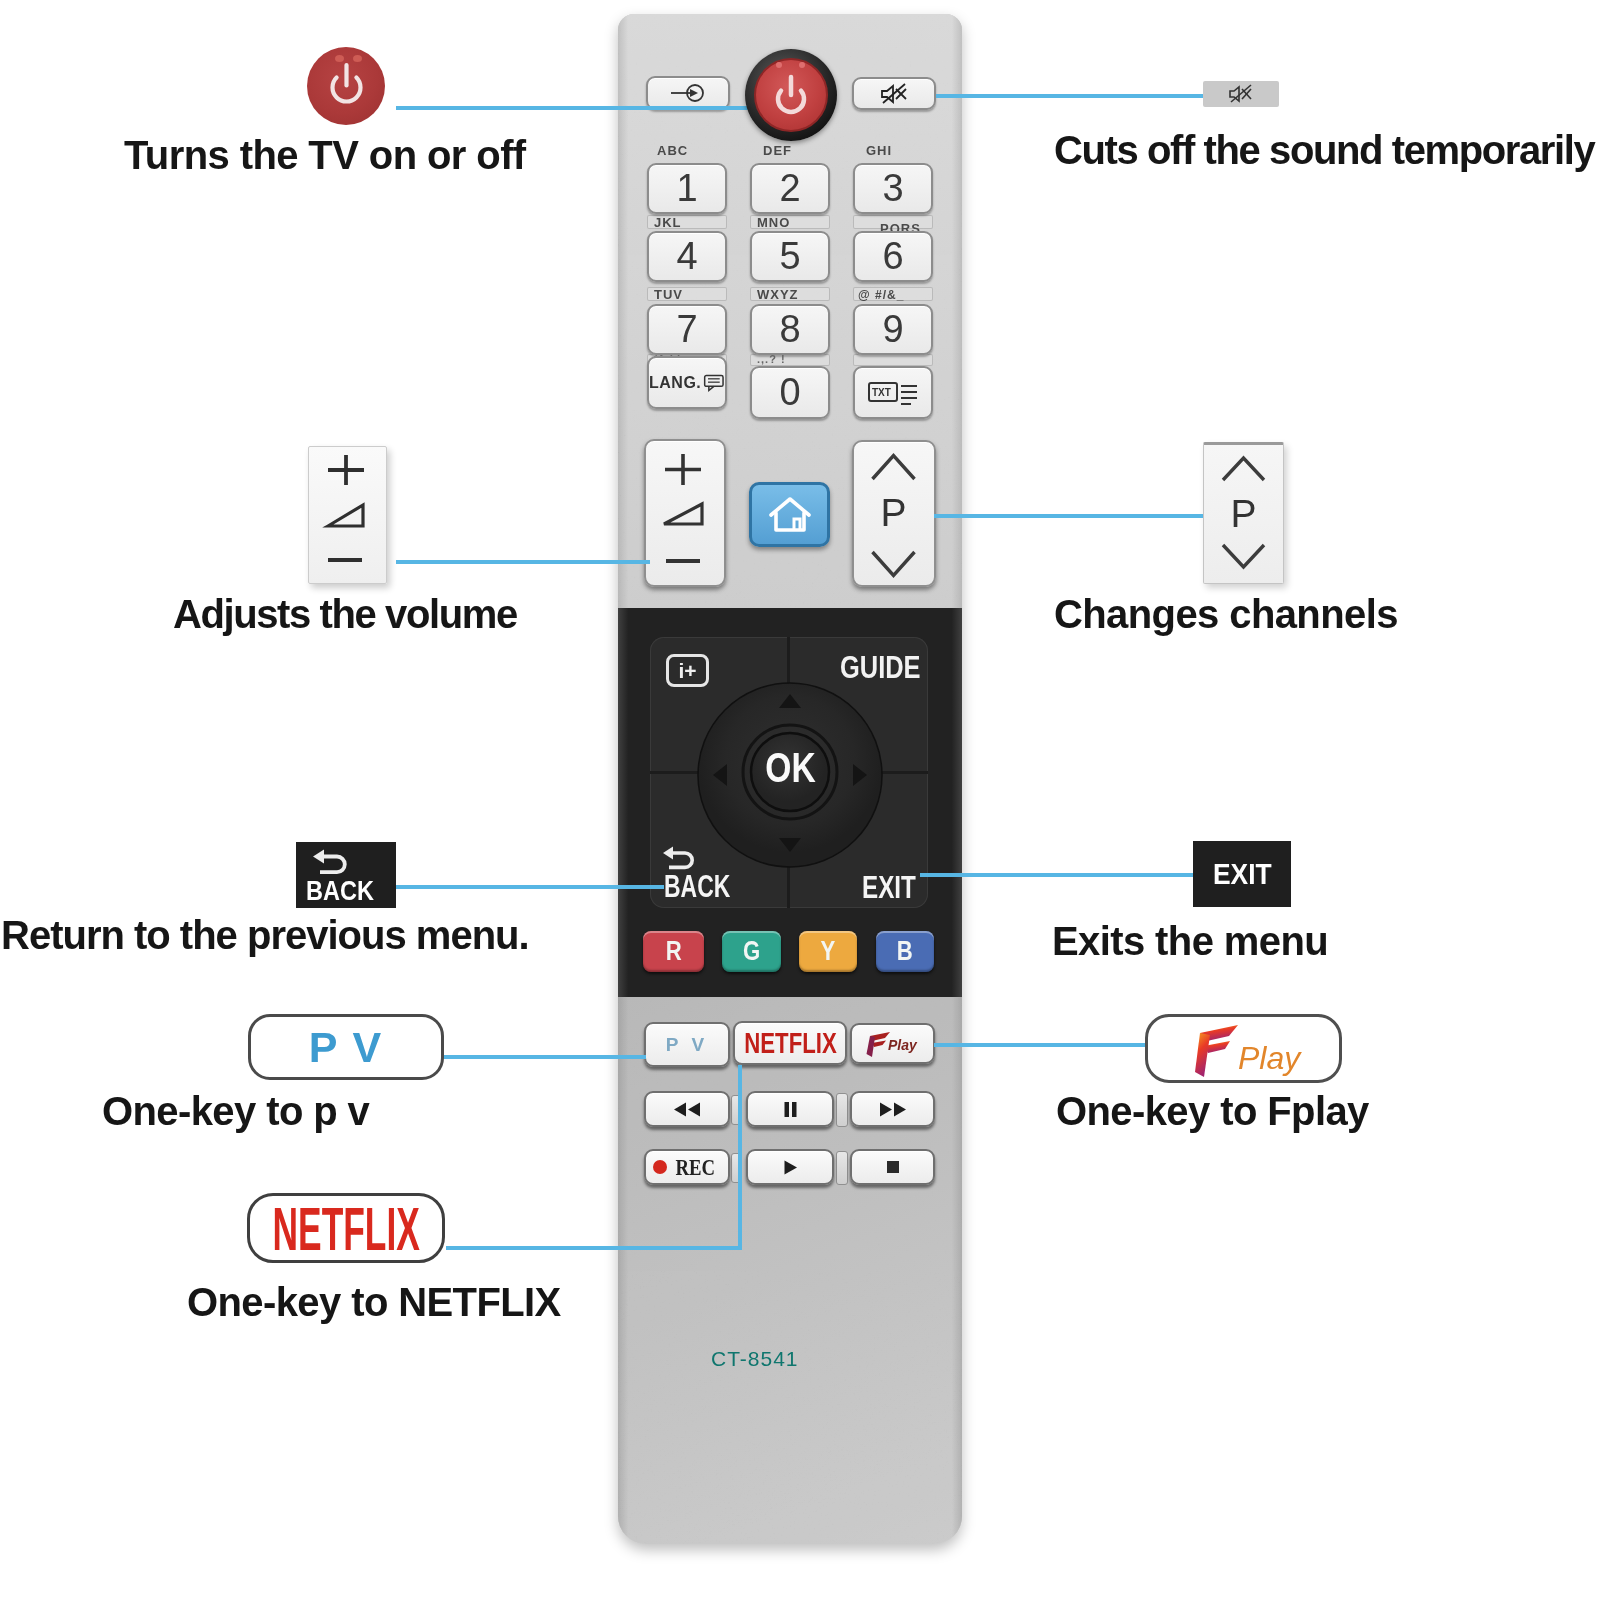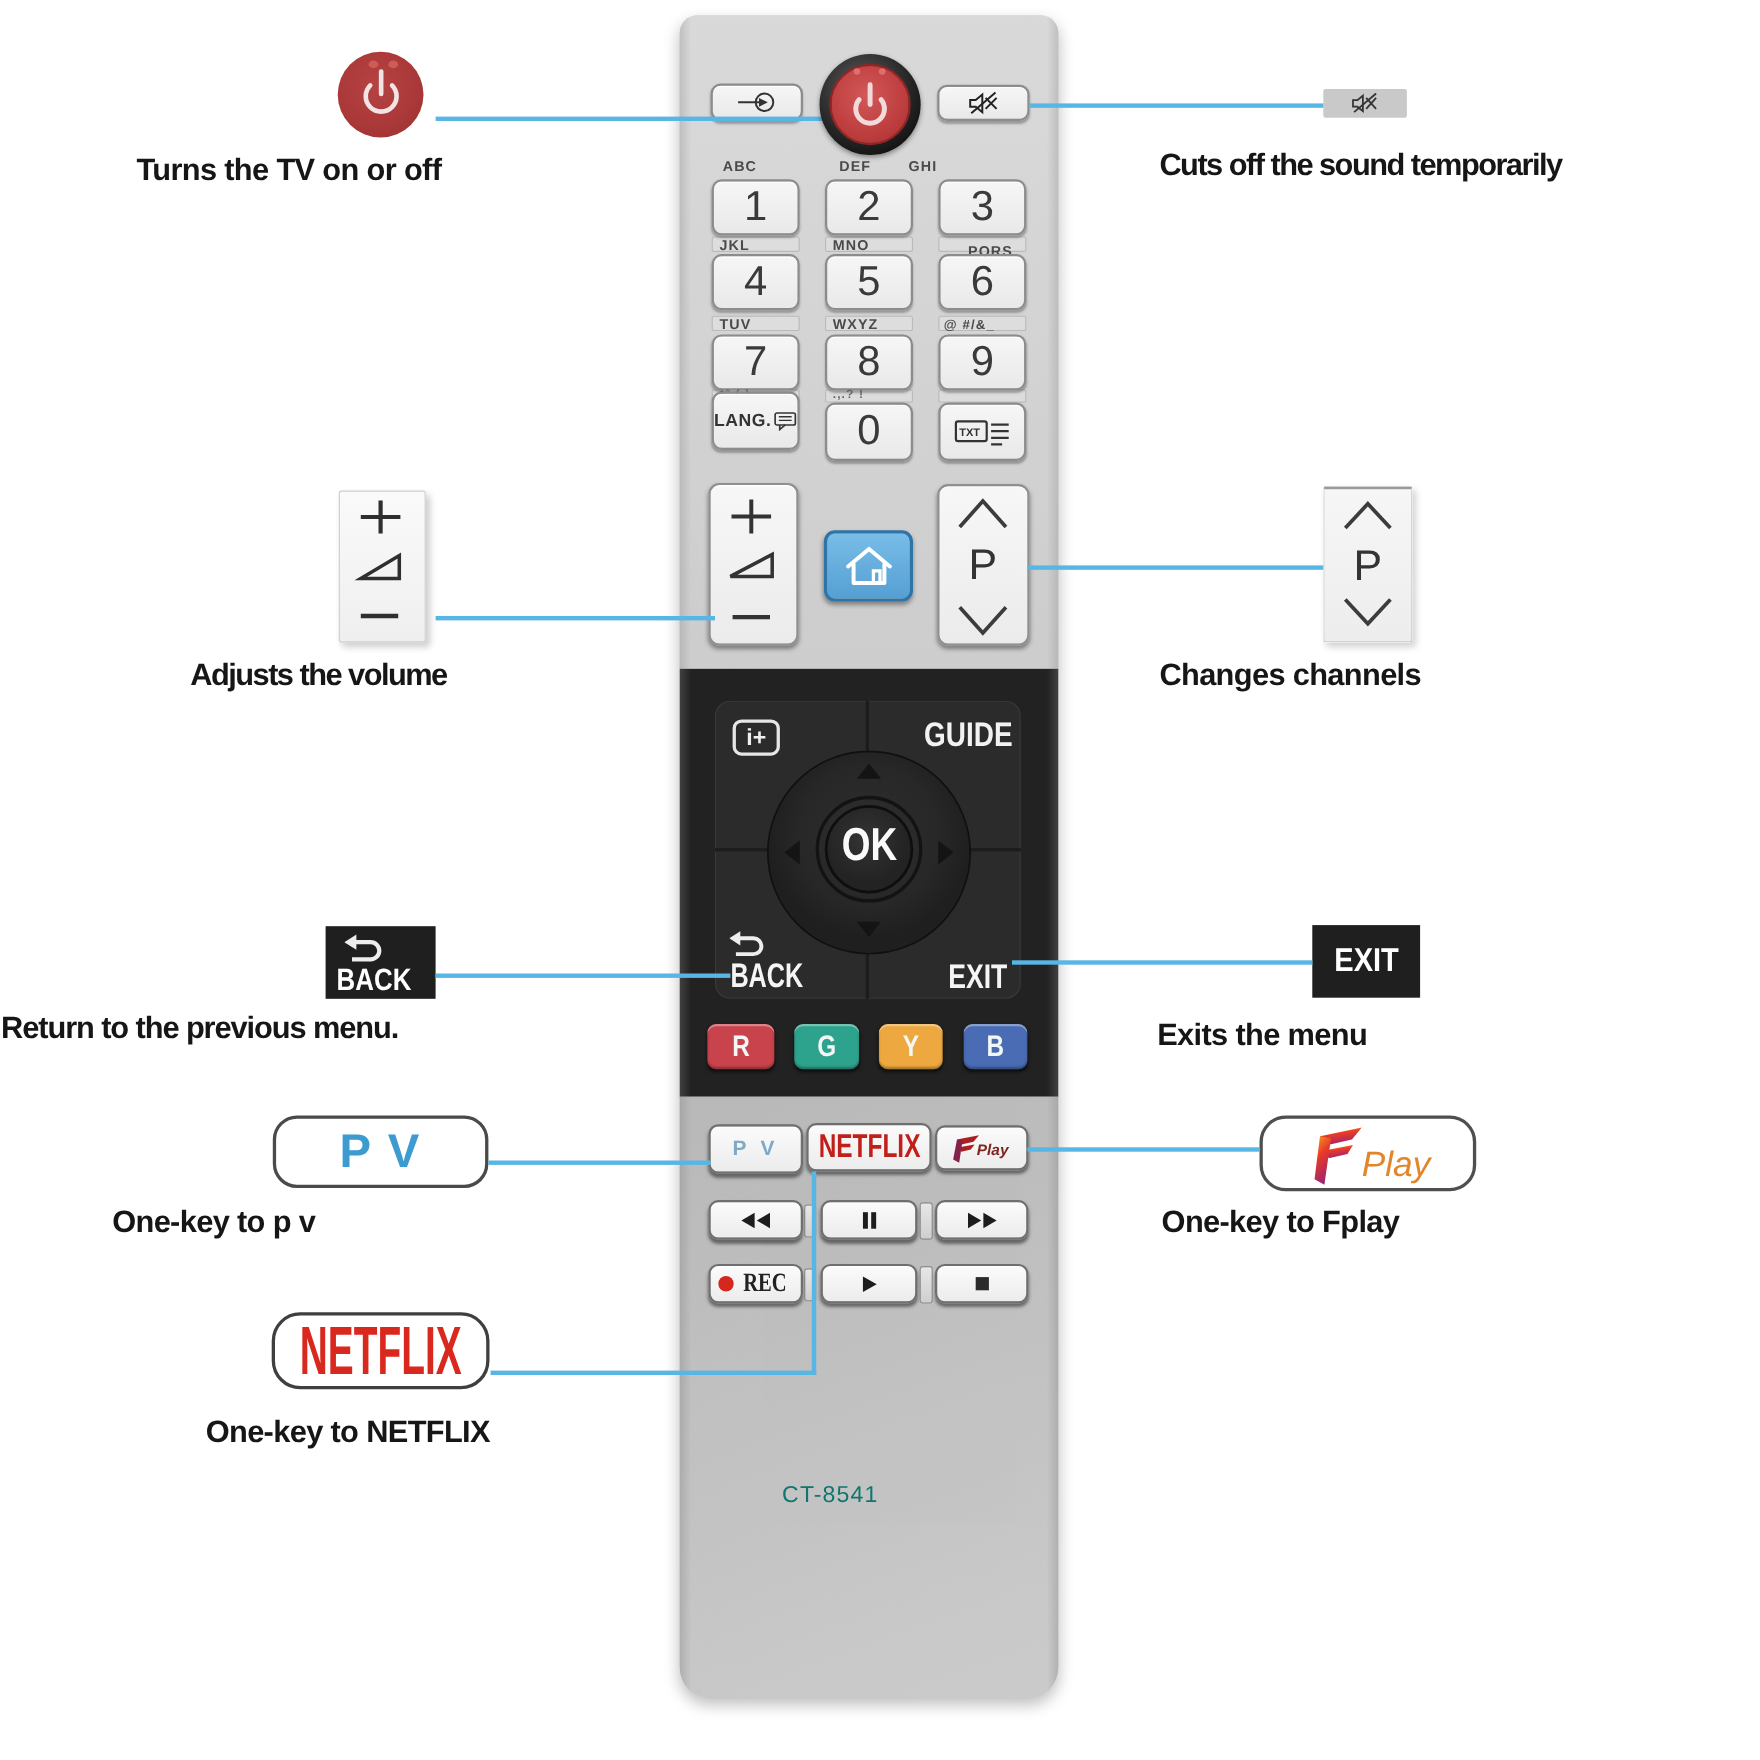--- a/index.html
+++ b/index.html
@@ -1,19 +1,19 @@
 <!DOCTYPE html>
 <html><head>
 <meta charset="utf-8">
 <style>
   html,body{margin:0;padding:0;}
   body{width:1600px;height:1600px;position:relative;background:#fff;
        font-family:"Liberation Sans",sans-serif;overflow:hidden;}
   .abs{position:absolute;}
-  .t{position:absolute;font-weight:700;color:#161616;font-size:28px;
+  .t{position:absolute;font-weight:700;color:#161616;font-size:40px;
      line-height:44px;letter-spacing:-0.6px;white-space:nowrap;}
   .line{position:absolute;background:#57b6e4;height:4px;z-index:30;}
   .vline{position:absolute;background:#57b6e4;width:4px;z-index:30;}
   .key{position:absolute;box-sizing:border-box;background:linear-gradient(#f6f6f6,#e9e9e9);
        border:2px solid #8c8c8c;border-radius:9px;box-shadow:0 2px 2px rgba(60,60,60,.4),inset 0 1px 0 #fff;
        display:flex;align-items:center;justify-content:center;color:#3a3a3a;z-index:6;}
   .lab{position:absolute;font-size:13px;font-weight:700;color:#4a4a4a;letter-spacing:1px;z-index:6;}
   .strip{position:absolute;background:rgba(226,226,226,.62);border:1px solid rgba(145,145,145,.45);
          border-radius:2px;box-sizing:border-box;z-index:5;}
   .wkey{position:absolute;box-sizing:border-box;background:linear-gradient(#f7f7f7,#ebebeb);
@@ -82,21 +82,21 @@
      border:2px solid #8e2626;box-sizing:border-box;"></div>
 <svg class="abs" style="left:765px;top:71px;z-index:9;" width="52" height="52" viewBox="0 0 52 52">
   <path d="M35.96,19.64 A13,13 0 1 1 16.04,19.64" fill="none" stroke="#f3dada" stroke-width="4.5" stroke-linecap="round"></path>
   <line x1="26" y1="6" x2="26" y2="24" stroke="#f3dada" stroke-width="4.5" stroke-linecap="round"></line>
 </svg>
 <div class="abs" style="left:776px;top:62px;width:6px;height:6px;border-radius:50%;background:#df6e6e;z-index:9;"></div>
 <div class="abs" style="left:799px;top:62px;width:6px;height:6px;border-radius:50%;background:#df6e6e;z-index:9;"></div>
 
 <div class="lab" style="left:657px;top:143px;">ABC</div>
 <div class="lab" style="left:763px;top:143px;">DEF</div>
-<div class="lab" style="left:826px;top:143px;">GHI</div>
+<div class="lab" style="left:866px;top:143px;">GHI</div>
 <div class="key num" style="left:647px;top:163px;">1</div>
 <div class="key num" style="left:750px;top:163px;">2</div>
 <div class="key num" style="left:853px;top:163px;">3</div>
 <div class="strip" style="left:647px;top:215px;width:80px;height:14px;"></div>
 <div class="strip" style="left:750px;top:215px;width:80px;height:14px;"></div>
 <div class="strip" style="left:853px;top:215px;width:80px;height:14px;"></div>
 <div class="lab" style="left:654px;top:215px;">JKL</div>
 <div class="lab" style="left:757px;top:215px;">MNO</div>
 <div class="lab" style="left:860px;top:221px;padding-left:20px;">PQRS</div>
 <div class="key num" style="left:647px;top:231px;">4</div>

